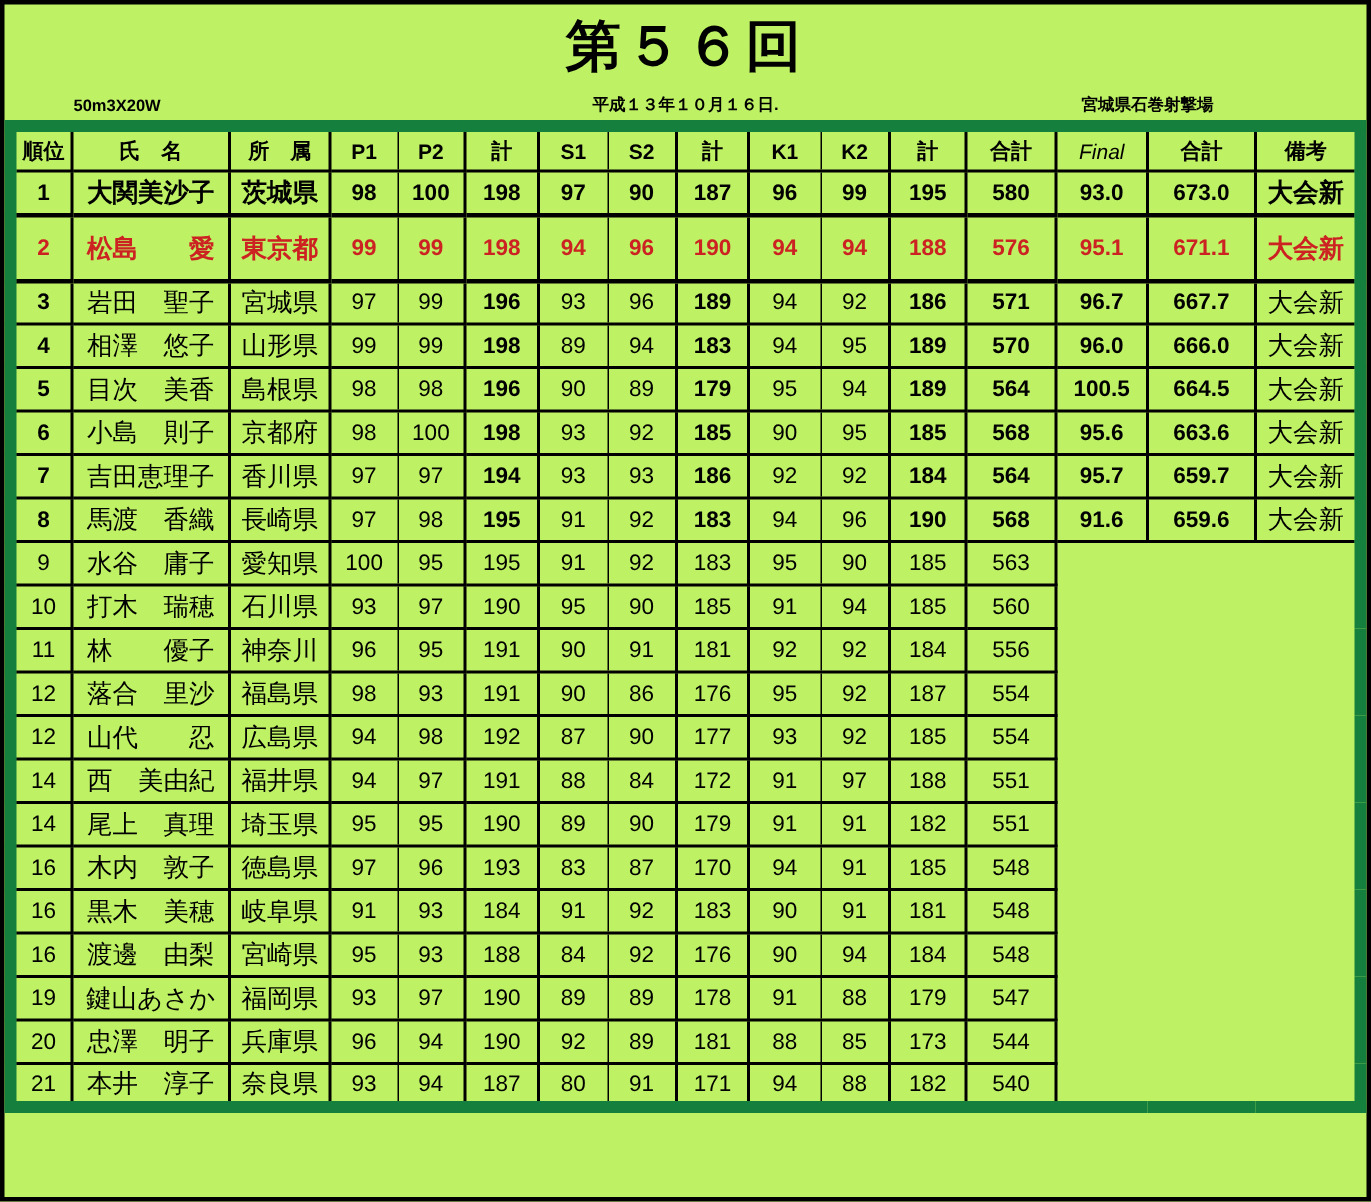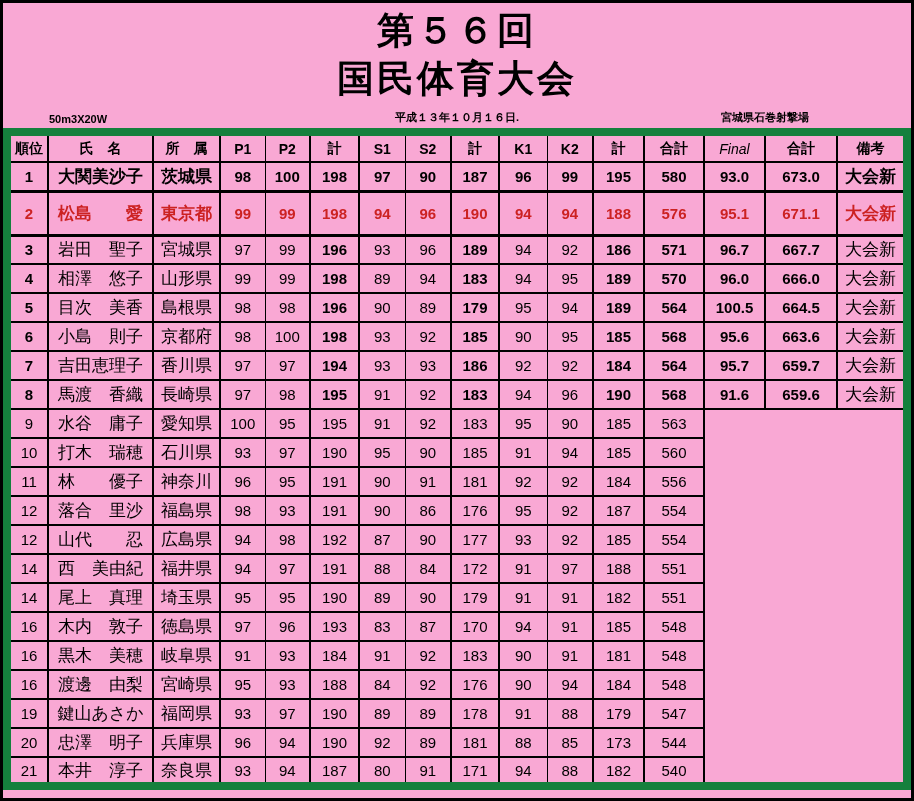--- a/index.html
+++ b/index.html
@@ -1,20 +1,20 @@
 <!DOCTYPE html>
 <html lang="ja" style="--accent: #cc2222;"><head>
 <meta charset="utf-8">
 <style>
   :root{ --accent:#cc2222; --ink:#000; }
   *{ box-sizing:border-box; margin:0; padding:0; }
   body{ background:#fff; font-family:"Liberation Sans","DejaVu Sans",sans-serif; color:var(--ink); }
   .page{
     position:relative; width:914px; height:801px;
-    border:3px solid #000; background:#f9a8d4; overflow:hidden;
+    border:3px solid #000; background:#bef264; overflow:hidden;
   }
   .title{ text-align:center; font-weight:bold; font-size:37px; letter-spacing:3px; line-height:46px; }
   .title.l1{ margin-top:5px; }
   .title.l2{ margin-top:2px; }
   .meta{ position:relative; height:26px; font-size:11px; font-weight:bold; }
   .meta span{ position:absolute; bottom:3px; white-space:nowrap; }
   .meta .event{ left:46px; }
   .meta .date{ left:50%; transform:translateX(-50%); }
   .meta .venue{ right:102px; }
 
@@ -35,21 +35,20 @@
   td.cjk{ font-size:17px; }
   td.b{ font-weight:bold; }
   tr.record td{ color:var(--accent); font-weight:bold; border-top-width:3px; border-bottom-width:3px; }
   td.blank{ border:none; }
 </style>
 </head>
 <body>
 
 <div class="page">
   <div class="title l1">第５６回</div>
-  <div class="title l2">国民体育大会</div>
   <div class="meta">
     <span class="event">50m3X20W</span>
     <span class="date">平成１３年１０月１６日.</span>
     <span class="venue">宮城県石巻射撃場</span>
   </div>
   <table>
     <colgroup>
       <col style="width:41px">
         <col style="width:105px">
         <col style="width:67px">

